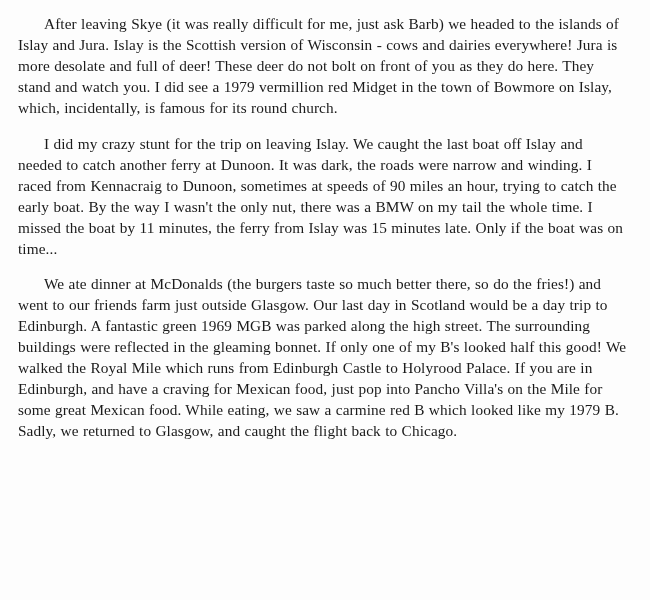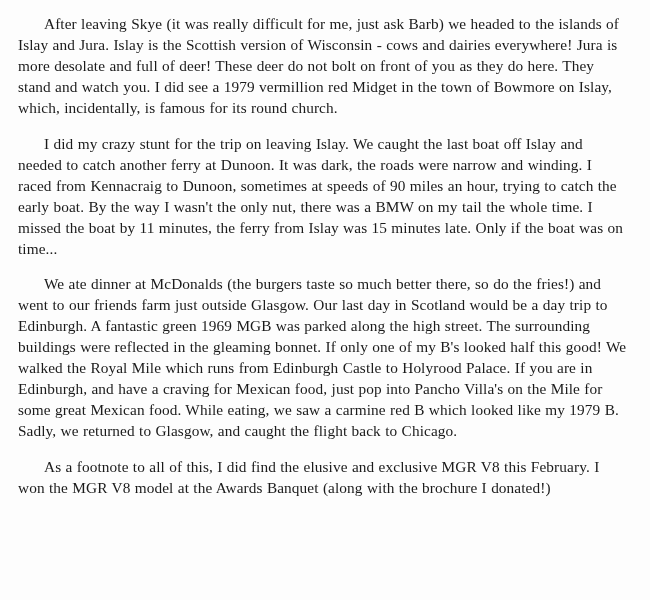--- a/index.html
+++ b/index.html
@@ -40,14 +40,13 @@
     margin-bottom: 14px;
   }
 </style>
 </head>
 <body>
 
 <div class="page">
   <p class="para">After leaving Skye (it was really difficult for me, just ask Barb) we headed to the islands of Islay and Jura. Islay is the Scottish version of Wisconsin - cows and dairies everywhere! Jura is more desolate and full of deer! These deer do not bolt on front of you as they do here. They stand and watch you. I did see a 1979 vermillion red Midget in the town of Bowmore on Islay, which, incidentally, is famous for its round church.</p>
   <p class="para">I did my crazy stunt for the trip on leaving Islay. We caught the last boat off Islay and needed to catch another ferry at Dunoon. It was dark, the roads were narrow and winding. I raced from Kennacraig to Dunoon, sometimes at speeds of 90 miles an hour, trying to catch the early boat. By the way I wasn't the only nut, there was a BMW on my tail the whole time. I missed the boat by 11 minutes, the ferry from Islay was 15 minutes late. Only if the boat was on time...</p>
   <p class="para">We ate dinner at McDonalds (the burgers taste so much better there, so do the fries!) and went to our friends farm just outside Glasgow. Our last day in Scotland would be a day trip to Edinburgh. A fantastic green 1969 MGB was parked along the high street. The surrounding buildings were reflected in the gleaming bonnet. If only one of my B's looked half this good! We walked the Royal Mile which runs from Edinburgh Castle to Holyrood Palace. If you are in Edinburgh, and have a craving for Mexican food, just pop into Pancho Villa's on the Mile for some great Mexican food. While eating, we saw a carmine red B which looked like my 1979 B. Sadly, we returned to Glasgow, and caught the flight back to Chicago.</p>
-  <p class="para">As a footnote to all of this, I did find the elusive and exclusive MGR V8 this February. I won the MGR V8 model at the Awards Banquet (along with the brochure I donated!)</p>
 </div>
 
 </body></html>

